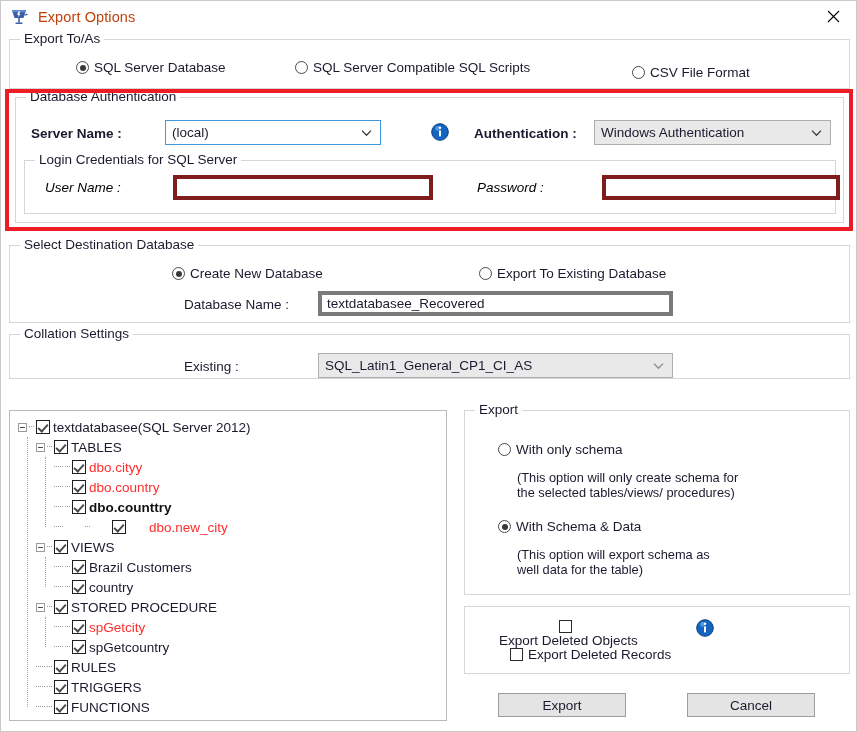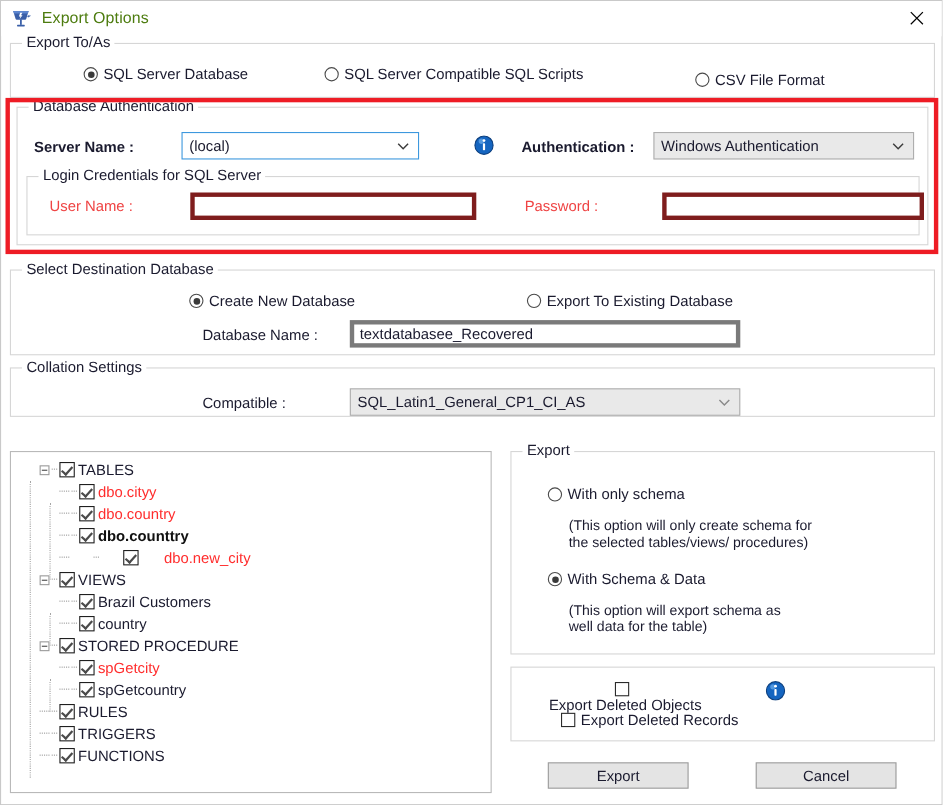--- a/index.html
+++ b/index.html
@@ -35,21 +35,21 @@
   .app-icon {
     width: 20px; height: 20px;
     margin-left: 8px;
     position: relative;
     flex: 0 0 auto;
   }
   .app-icon svg { display: block; }
   .title-text {
     margin-left: 9px;
     font-size: 14.5px;
-    color: #4d7c0f;
+    color: #c2410c;
     letter-spacing: .1px;
   }
   .close-btn {
     position: absolute;
     right: 0; top: 0;
     width: 46px; height: 31px;
     display: flex; align-items: center; justify-content: center;
     cursor: pointer;
     color: #000;
     font-size: 17px;
@@ -118,21 +118,21 @@
     position: relative;
   }
 
   
   .field-label {
     position: absolute;
     font-size: 13.5px;
     white-space: nowrap;
   }
   .field-label.bold { font-weight: bold; }
-  .field-label.muted { color: #ef4444; }
+  .field-label.muted { color: #000000; font-style: italic; }
 
   .textbox {
     position: absolute;
     box-sizing: border-box;
     border: 4px solid #7f1d1d;
     background: #fff;
     font-family: "Liberation Sans", sans-serif;
     font-size: 13.5px;
     color: #1a1a2e;
     padding: 0 5px;
@@ -386,38 +386,44 @@
     <span class="field-label" style="left:174px; top:51px;">Database Name :</span>
 
     <div class="textbox" style="left:308px; top:45px; width:355px; height:25px; border-color:#7a7a7a;">
       <span>textdatabasee_Recovered</span>
     </div>
   </div>
 
   <div class="group" style="left:8px; top:333px; width:841px; height:45px;">
     <span class="legend">Collation Settings</span>
 
-    <span class="field-label" style="left:174px; top:24px;">Compatible :</span>
+    <span class="field-label" style="left:174px; top:24px;">Existing :</span>
 
     <div class="combo" style="left:308px; top:18px; width:355px; height:25px;">
       <span class="cval">SQL_Latin1_General_CP1_CI_AS</span>
       <span class="arrow">
         <svg width="11" height="8" viewBox="0 0 11 8">
             <polyline points="1,1.6 5.5,6.2 10,1.6" fill="none" stroke="#8a8a8a" stroke-width="1.3"></polyline>
           </svg>
       </span>
     </div>
   </div>
 
   <div class="treeview" style="left:8px; top:409px; width:438px; height:311px;">
     <div id="tree-body" style="position:relative;">
         <div class="vline" style="left: 17px; top: 20px; height: 270px;"></div>
         <div class="vline" style="left: 35px; top: 40px; height: 70px;"></div>
         <div class="vline" style="left: 35px; top: 140px; height: 30px;"></div>
         <div class="vline" style="left: 35px; top: 200px; height: 30px;"></div>
+        <div class="tnode" style="padding-left: 8px;">
+          <span class="expander"></span>
+          <span class="dots"></span>
+          <span class="tbox"></span>
+          <span class="tlabel">textdatabasee(SQL Server 2012)</span>
+        </div>
         <div class="tnode" style="padding-left: 26px;">
           <span class="expander"></span>
           <span class="dots"></span>
           <span class="tbox"></span>
           <span class="tlabel">TABLES</span>
         </div>
         <div class="tnode" style="padding-left: 44px;">
           <span class="spacer-dash"></span>
           <span class="dots"></span>
           <span class="tbox"></span>

